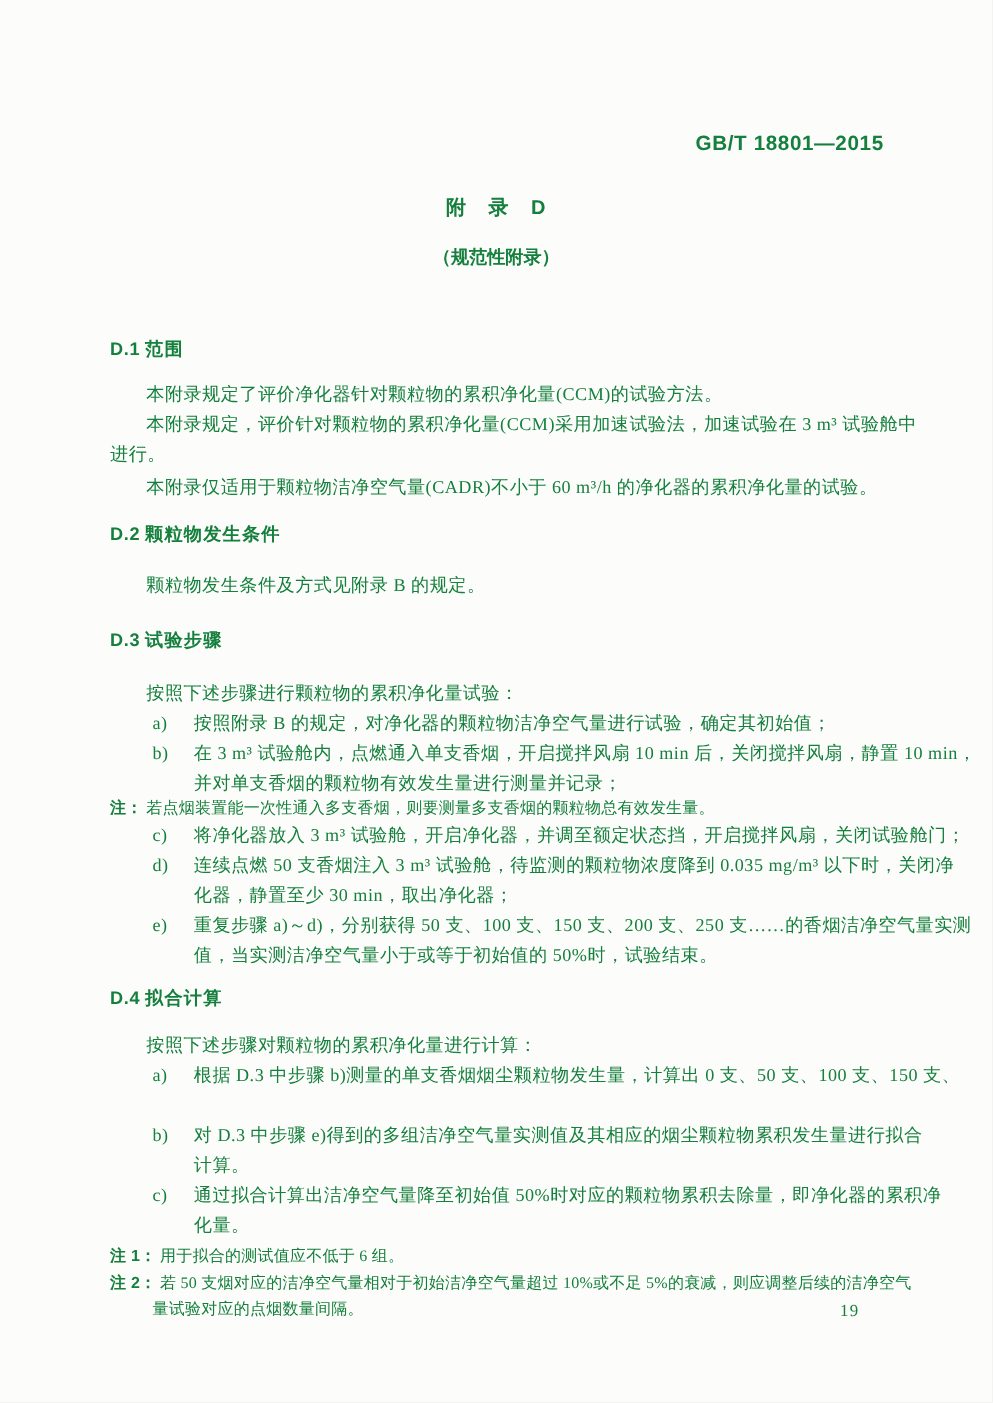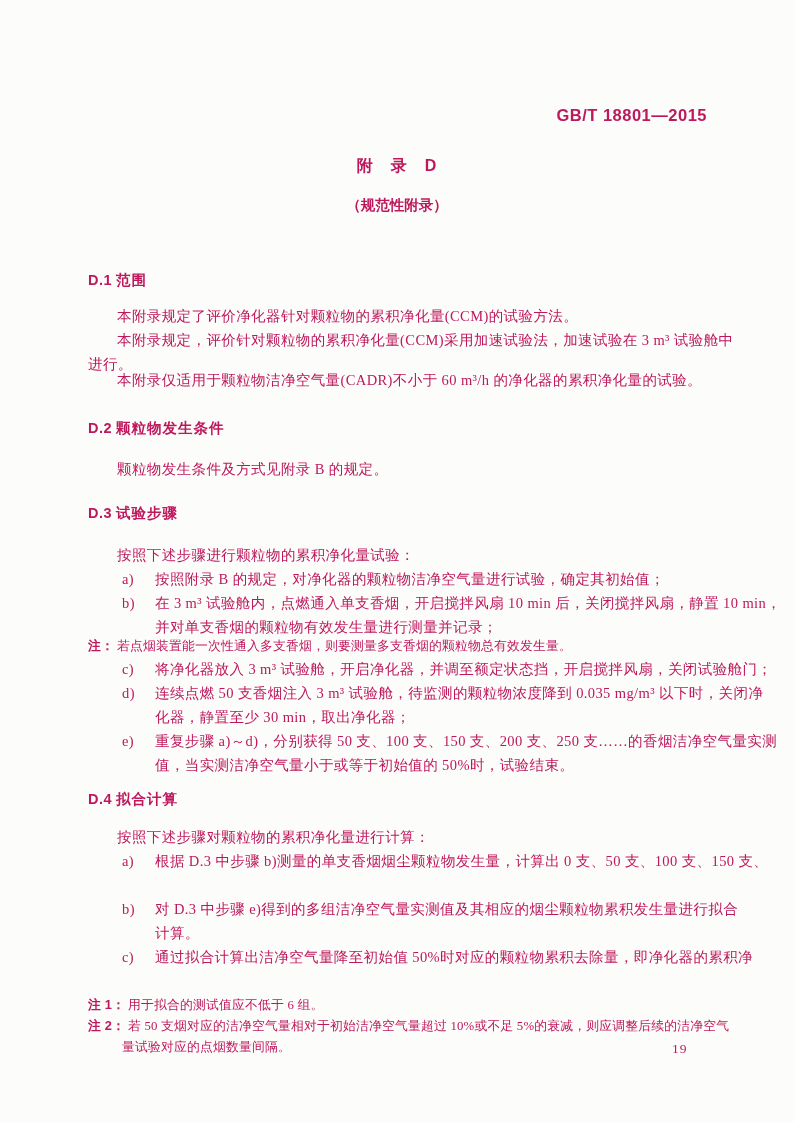--- a/index.html
+++ b/index.html
@@ -3,21 +3,21 @@
 <meta charset="utf-8">
 <style>
   html, body { margin: 0; padding: 0; }
   body { background: #d9d9d9; }
   .page {
     position: relative;
     width: 794px;
     height: 1122px;
     margin: 0 auto;
     background: #fcfcfa;
-    color: #be185d;
+    color: #15803d;
     font-family: "Liberation Serif", serif;
     overflow: hidden;
   }
   .hei { font-family: "Liberation Sans", sans-serif; font-weight: 700; }
 
   .header-code {
     position: absolute; top: 106px; right: 87px;
     font-size: 16.5px; letter-spacing: 0.5px;
   }
   .title-line {
@@ -56,21 +56,21 @@
 
   <div class="title-line t1 hei">附　录　D</div>
   <div class="title-line t2 hei">（规范性附录）</div>
 
   <div class="bl sec hei" style="top:270px">
     <span class="sec-num">D.1</span><span>范围</span>
   </div>
   <div class="bl ind" style="top:306px">本附录规定了评价净化器针对颗粒物的累积净化量(CCM)的试验方法。</div>
   <div class="bl ind" style="top:330px">本附录规定，评价针对颗粒物的累积净化量(CCM)采用加速试验法，加速试验在 3 m³ 试验舱中</div>
   <div class="bl" style="top:354px">进行。</div>
-  <div class="bl ind" style="top:370px">本附录仅适用于颗粒物洁净空气量(CADR)不小于 60 m³/h 的净化器的累积净化量的试验。</div>
+  <div class="bl ind" style="top:380px">本附录仅适用于颗粒物洁净空气量(CADR)不小于 60 m³/h 的净化器的累积净化量的试验。</div>
 
   <div class="bl sec hei" style="top:418px">
     <span class="sec-num">D.2</span><span>颗粒物发生条件</span>
   </div>
   <div class="bl ind" style="top:459px">颗粒物发生条件及方式见附录 B 的规定。</div>
 
   <div class="bl sec hei" style="top:503px">
     <span class="sec-num">D.3</span><span>试验步骤</span>
   </div>
   <div class="bl ind" style="top:545px">按照下述步骤进行颗粒物的累积净化量试验：</div>
@@ -107,20 +107,21 @@
   <div class="bl item" style="top:851px">
     <span class="marker">a)</span><span>根据 D.3 中步骤 b)测量的单支香烟烟尘颗粒物发生量，计算出 0 支、50 支、100 支、150 支、</span>
   </div>
   <div class="bl item" style="top:899px">
     <span class="marker">b)</span><span>对 D.3 中步骤 e)得到的多组洁净空气量实测值及其相应的烟尘颗粒物累积发生量进行拟合</span>
   </div>
   <div class="bl cont" style="top:923px">计算。</div>
   <div class="bl item" style="top:947px">
     <span class="marker">c)</span><span>通过拟合计算出洁净空气量降至初始值 50%时对应的颗粒物累积去除量，即净化器的累积净</span>
   </div>
+  <div class="bl cont" style="top:971px">化量。</div>
 
   <div class="bl note" style="top:995px">
     <span class="note-label">注 1：</span><span>用于拟合的测试值应不低于 6 组。</span>
   </div>
   <div class="bl note" style="top:1016px">
     <span class="note-label">注 2：</span><span>若 50 支烟对应的洁净空气量相对于初始洁净空气量超过 10%或不足 5%的衰减，则应调整后续的洁净空气</span>
   </div>
   <div class="bl note note-cont" style="top:1037px">量试验对应的点烟数量间隔。</div>
 
   <div class="page-number">19</div>

